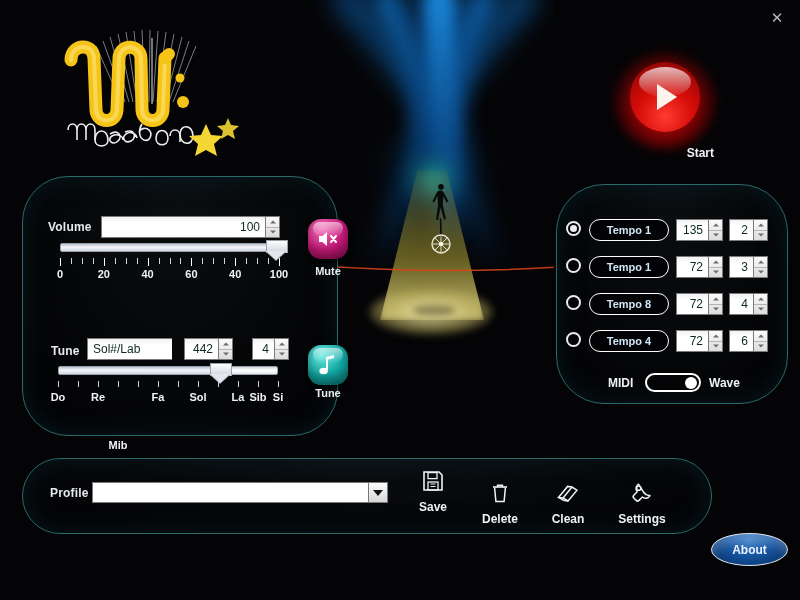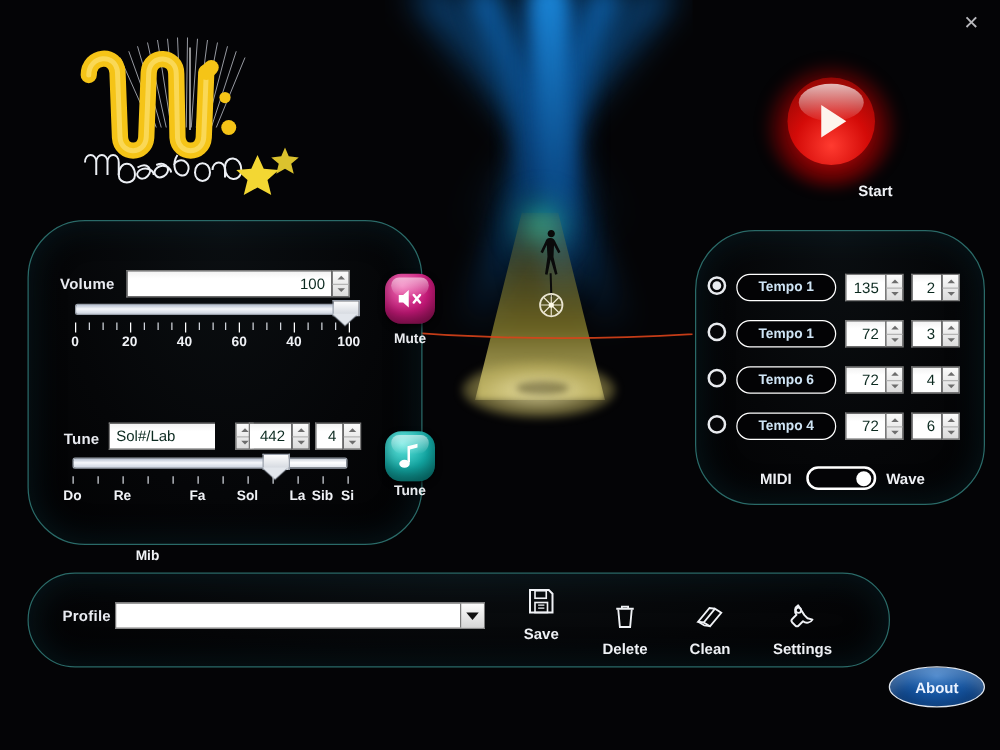--- a/index.html
+++ b/index.html
@@ -316,21 +316,21 @@
 
   <div class="lbl" style="position:absolute;left:51px;top:344px;">Tune</div>
 
   <div class="field" style="position:absolute;left:87px;top:338px;gap:16px;">
     <div class="tb left" style="width:85px;">Sol#/Lab</div>
     <div class="spin">
         <i class="up"></i>
         <i class="down"></i>
       </div>
   </div>
-  <div class="field" style="position:absolute;left:199px;top:338px;">
+  <div class="field" style="position:absolute;left:184px;top:338px;">
     <div class="tb" style="width:34px;">442</div>
     <div class="spin">
         <i class="up"></i>
         <i class="down"></i>
       </div>
   </div>
   <div class="field" style="position:absolute;left:252px;top:338px;">
     <div class="tb" style="width:22px;">4</div>
     <div class="spin">
         <i class="up"></i>
@@ -404,21 +404,21 @@
         </div>
       </div>
       <div class="field" style="position: absolute; left: 729px; top: 256px;">
         <div class="tb" style="width: 24px;">3</div>
         <div class="spin">
           <i class="up"></i>
           <i class="down"></i>
         </div>
       </div>
       <div class="radio" style="left: 566px; top: 295px;"></div>
-      <div class="pill" style="left: 589px; top: 293px;">Tempo 6</div>
+      <div class="pill" style="left: 589px; top: 293px;">Tempo 8</div>
       <div class="field" style="position: absolute; left: 676px; top: 293px;">
         <div class="tb" style="width: 32px;">72</div>
         <div class="spin">
           <i class="up"></i>
           <i class="down"></i>
         </div>
       </div>
       <div class="field" style="position: absolute; left: 729px; top: 293px;">
         <div class="tb" style="width: 24px;">4</div>
         <div class="spin">

